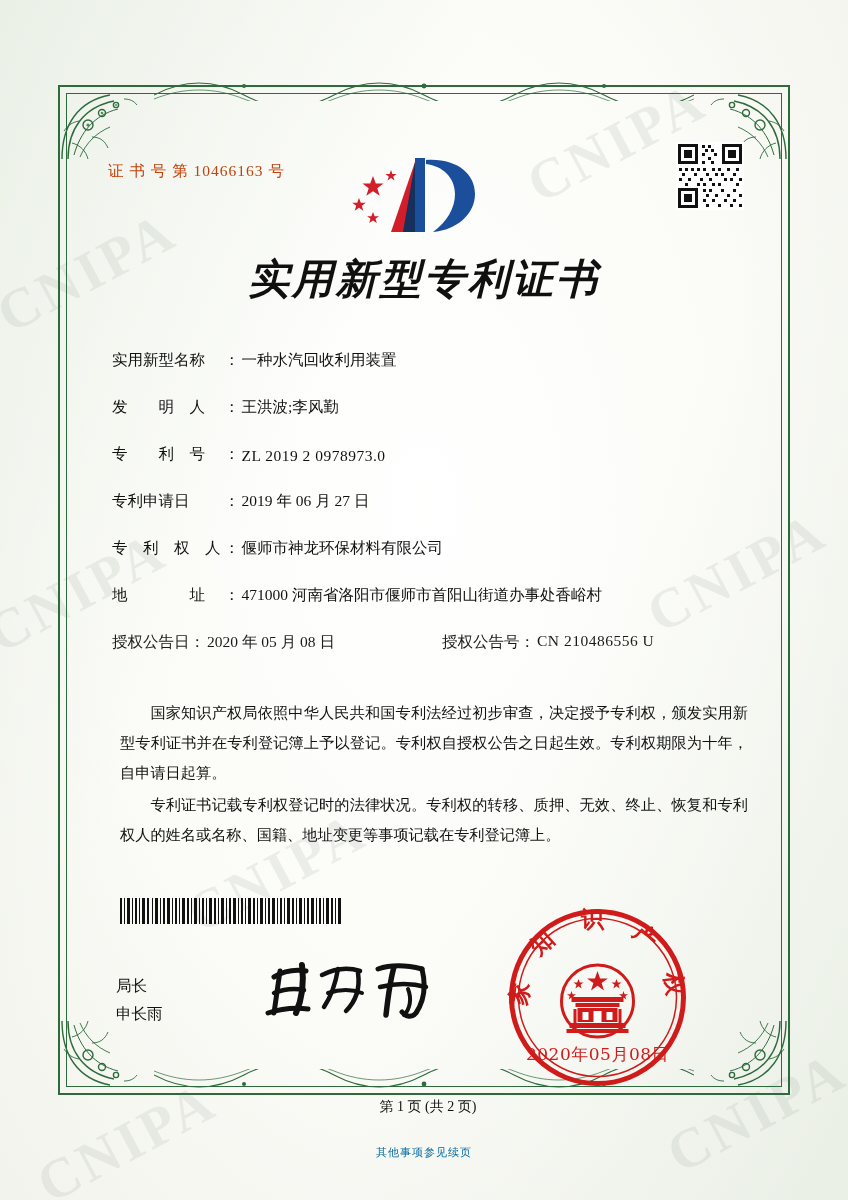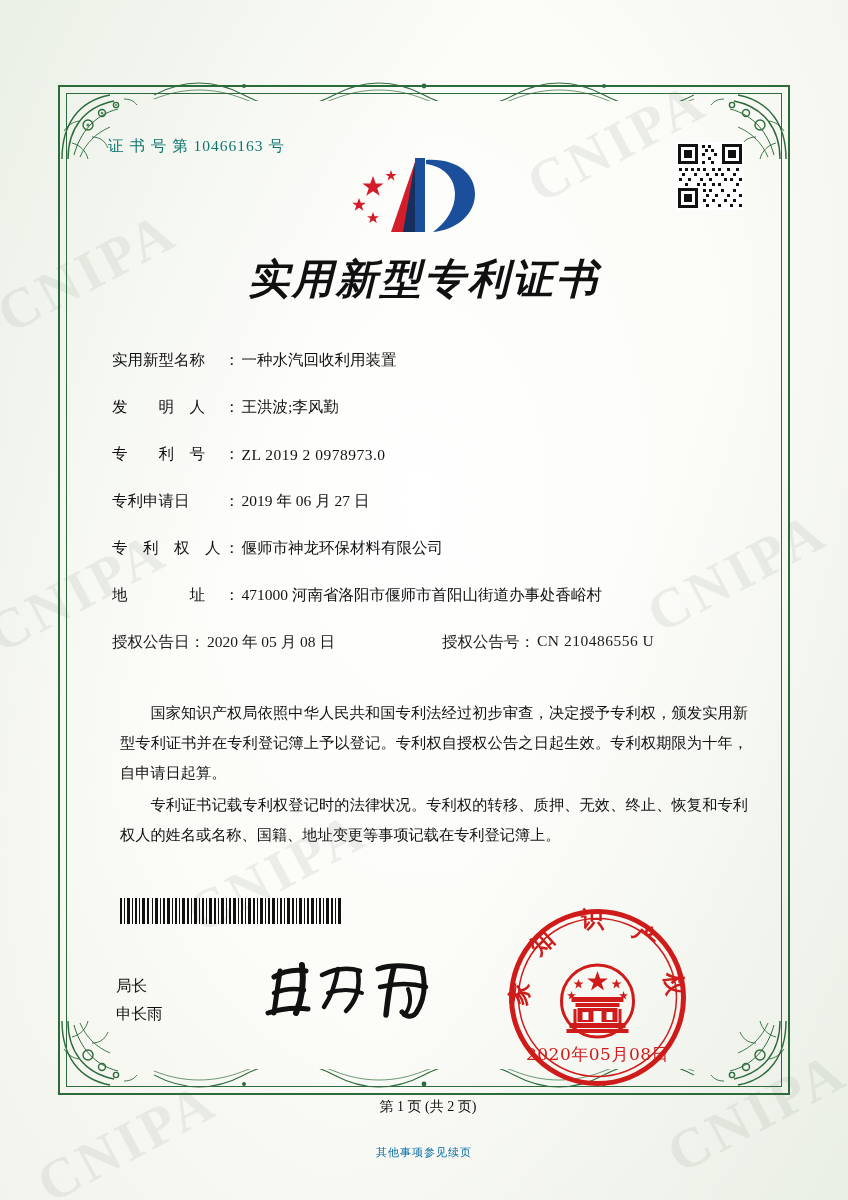--- a/index.html
+++ b/index.html
@@ -88,24 +88,24 @@
     pointer-events: none;
   }
   .edge-top { top: 75px; }
   .edge-bottom { top: 1069px; transform: scaleY(-1); }
   .edge-top svg, .edge-bottom svg { width: 100%; height: 100%; display:block; }
 
   
   .cert-no {
     position: absolute;
     left: 108px;
-    top: 136px;
+    top: 161px;
     font-size: 15.5px;
     letter-spacing: 1px;
-    color: #0f766e;
+    color: #c2410c;
   }
 
   .qr {
     position: absolute;
     right: 104px;
     top: 142px;
     width: 68px;
     height: 68px;
   }
   .qr svg { display:block; }
@@ -134,21 +134,21 @@
   }
 
   .fields {
     position: absolute;
     left: 112px;
     top: 350px;
     width: 640px;
   }
   .field-row {
     display: flex;
-    align-items: center;
+    align-items: flex-end;
     margin-bottom: 26px;
     font-size: 15.5px;
     color: #111;
   }
   .f-label {
     width: 112px;
     flex: 0 0 112px;
     letter-spacing: 0px;
   }
   .f-colon { margin-right: 2px; }

